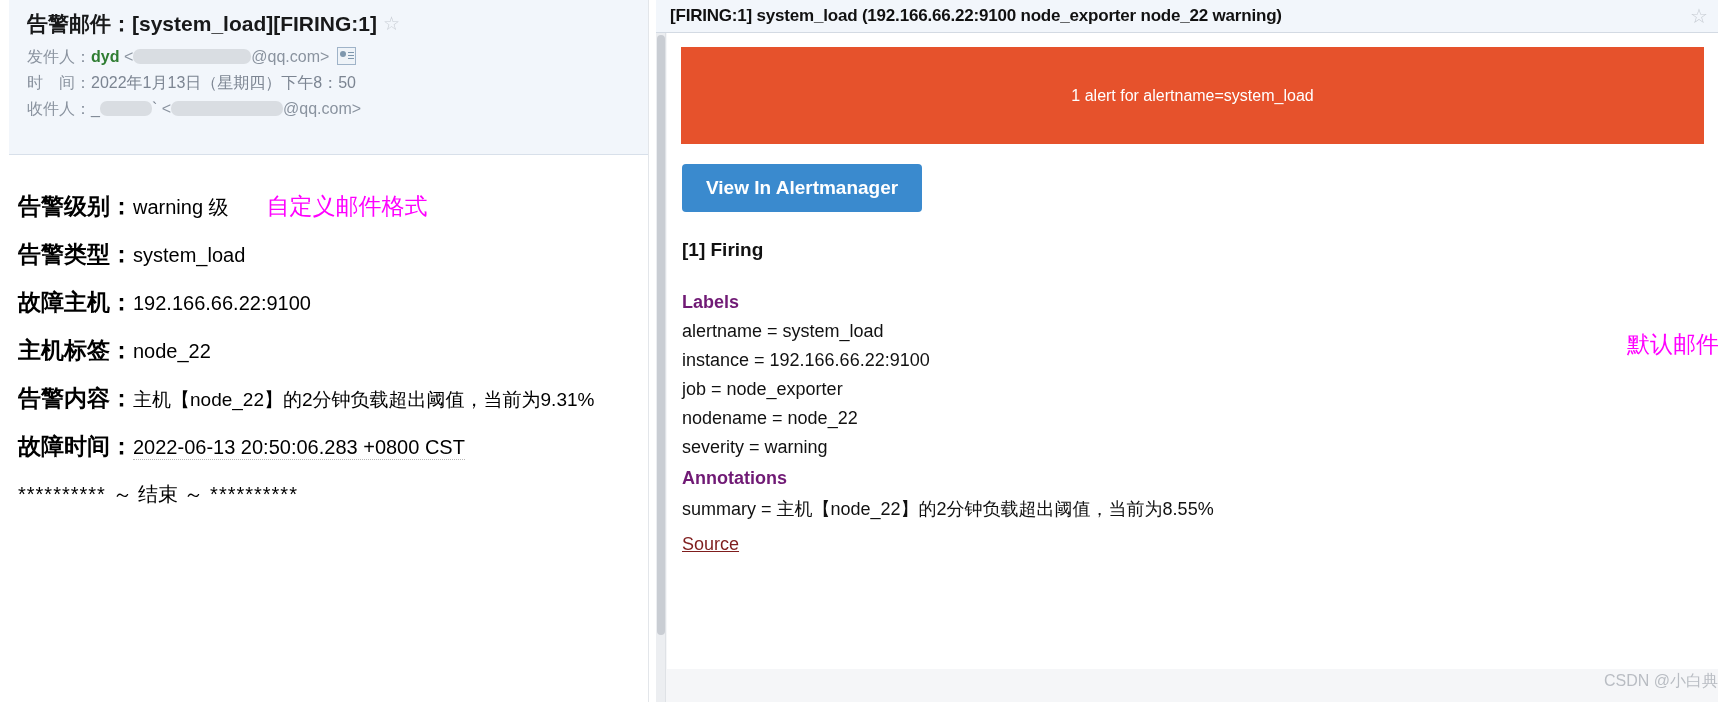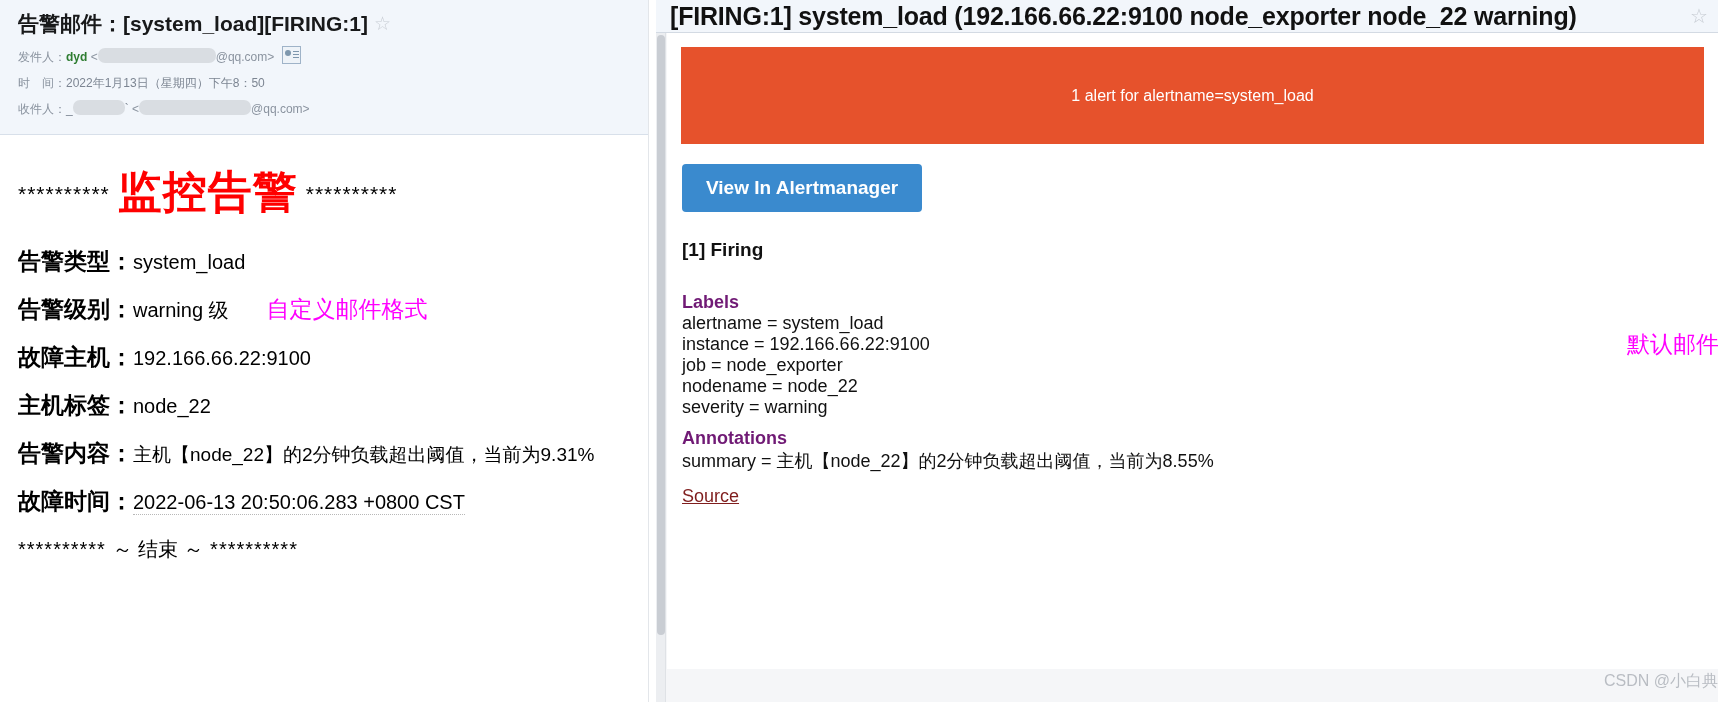--- a/index.html
+++ b/index.html
@@ -14,39 +14,40 @@
   
   .left-pane {
     position: relative;
     width: 648px; height: 702px;
     background: #ffffff;
     overflow: hidden;
   }
   .mail-head {
     background: #f2f6fb;
     padding: 10px 0 8px 18px;
-    height: 135px;
+    height: 155px;
     border-bottom: 1px solid #d8e0ea;
+    margin-left: 9px;
   }
   .mail-subject {
     font-size: 21px;
     font-weight: bold;
     color: #18191a;
     letter-spacing: 0px;
     white-space: nowrap;
     margin-bottom: 6px;
   }
   .star-icon {
     color: #c8cdd4;
     font-size: 19px;
     margin-left: 6px;
     vertical-align: 1px;
   }
   .meta-row {
-    font-size: 12px;
+    font-size: 16px;
     color: #7c8592;
     line-height: 26px;
     white-space: nowrap;
   }
   .meta-label { color: #8a939f; }
   .sender-name { color: #2f7d32; font-weight: bold; }
   .angle { color: #8a939f; }
   .redact {
     display: inline-block;
     height: 15px;
@@ -146,21 +147,21 @@
   .right-head {
     background: #f2f6fb;
     height: 33px;
     border-bottom: 1px solid #d3dae3;
     display: flex;
     align-items: center;
     padding-left: 14px;
     position: relative;
   }
   .right-subject {
-    font-size: 25px;
+    font-size: 17px;
     font-weight: bold;
     color: #111;
     white-space: nowrap;
     letter-spacing: -0.2px;
   }
   .right-star {
     position: absolute;
     right: 10px; top: 4px;
     color: #c7ccd3;
     font-size: 20px;
@@ -216,21 +217,21 @@
     color: #111;
   }
   .sect-head {
     margin: 31px 0 0 15px;
     font-size: 18px;
     font-weight: bold;
     color: #701a75;
   }
   .sect-head.tight { margin-top: 10px; }
   .kv-line {
-    margin: 0 0 0 15px;
+    margin: 8px 0 0 15px;
     font-size: 18px;
     color: #111;
     white-space: nowrap;
   }
   .annot-right {
     position: absolute;
     left: 960px; top: 296px;
     color: #ff00ff;
     font-size: 23px;
     white-space: nowrap;
@@ -278,30 +279,27 @@
         <span class="meta-label">时　间：</span><span>2022年1月13日（星期四）下午8：50</span>
       </div>
 
       <div class="meta-row">
         <span class="meta-label">收件人：</span><span>_</span><span class="redact w3"></span><span>`</span>
         <span class="angle">&lt;</span><span class="redact w2"></span><span class="angle">@qq.com&gt;</span>
       </div>
     </div>
 
     <div class="mail-body">
-      <div class="banner-line">
-        <span>**********</span><span class="banner-title">监控告警</span><span>**********</span>
+
+      <div class="field-row">
+        <span class="field-key">告警级别：</span><span class="field-val">warning 级</span><span class="annot-magenta">自定义邮件格式</span>
       </div>
 
       <div class="field-row">
         <span class="field-key">告警类型：</span><span class="field-val">system_load</span>
-      </div>
-
-      <div class="field-row">
-        <span class="field-key">告警级别：</span><span class="field-val">warning 级</span><span class="annot-magenta">自定义邮件格式</span>
       </div>
 
       <div class="field-row">
         <span class="field-key">故障主机：</span><span class="field-val">192.166.66.22:9100</span>
       </div>
 
       <div class="field-row">
         <span class="field-key">主机标签：</span><span class="field-val">node_22</span>
       </div>
 

